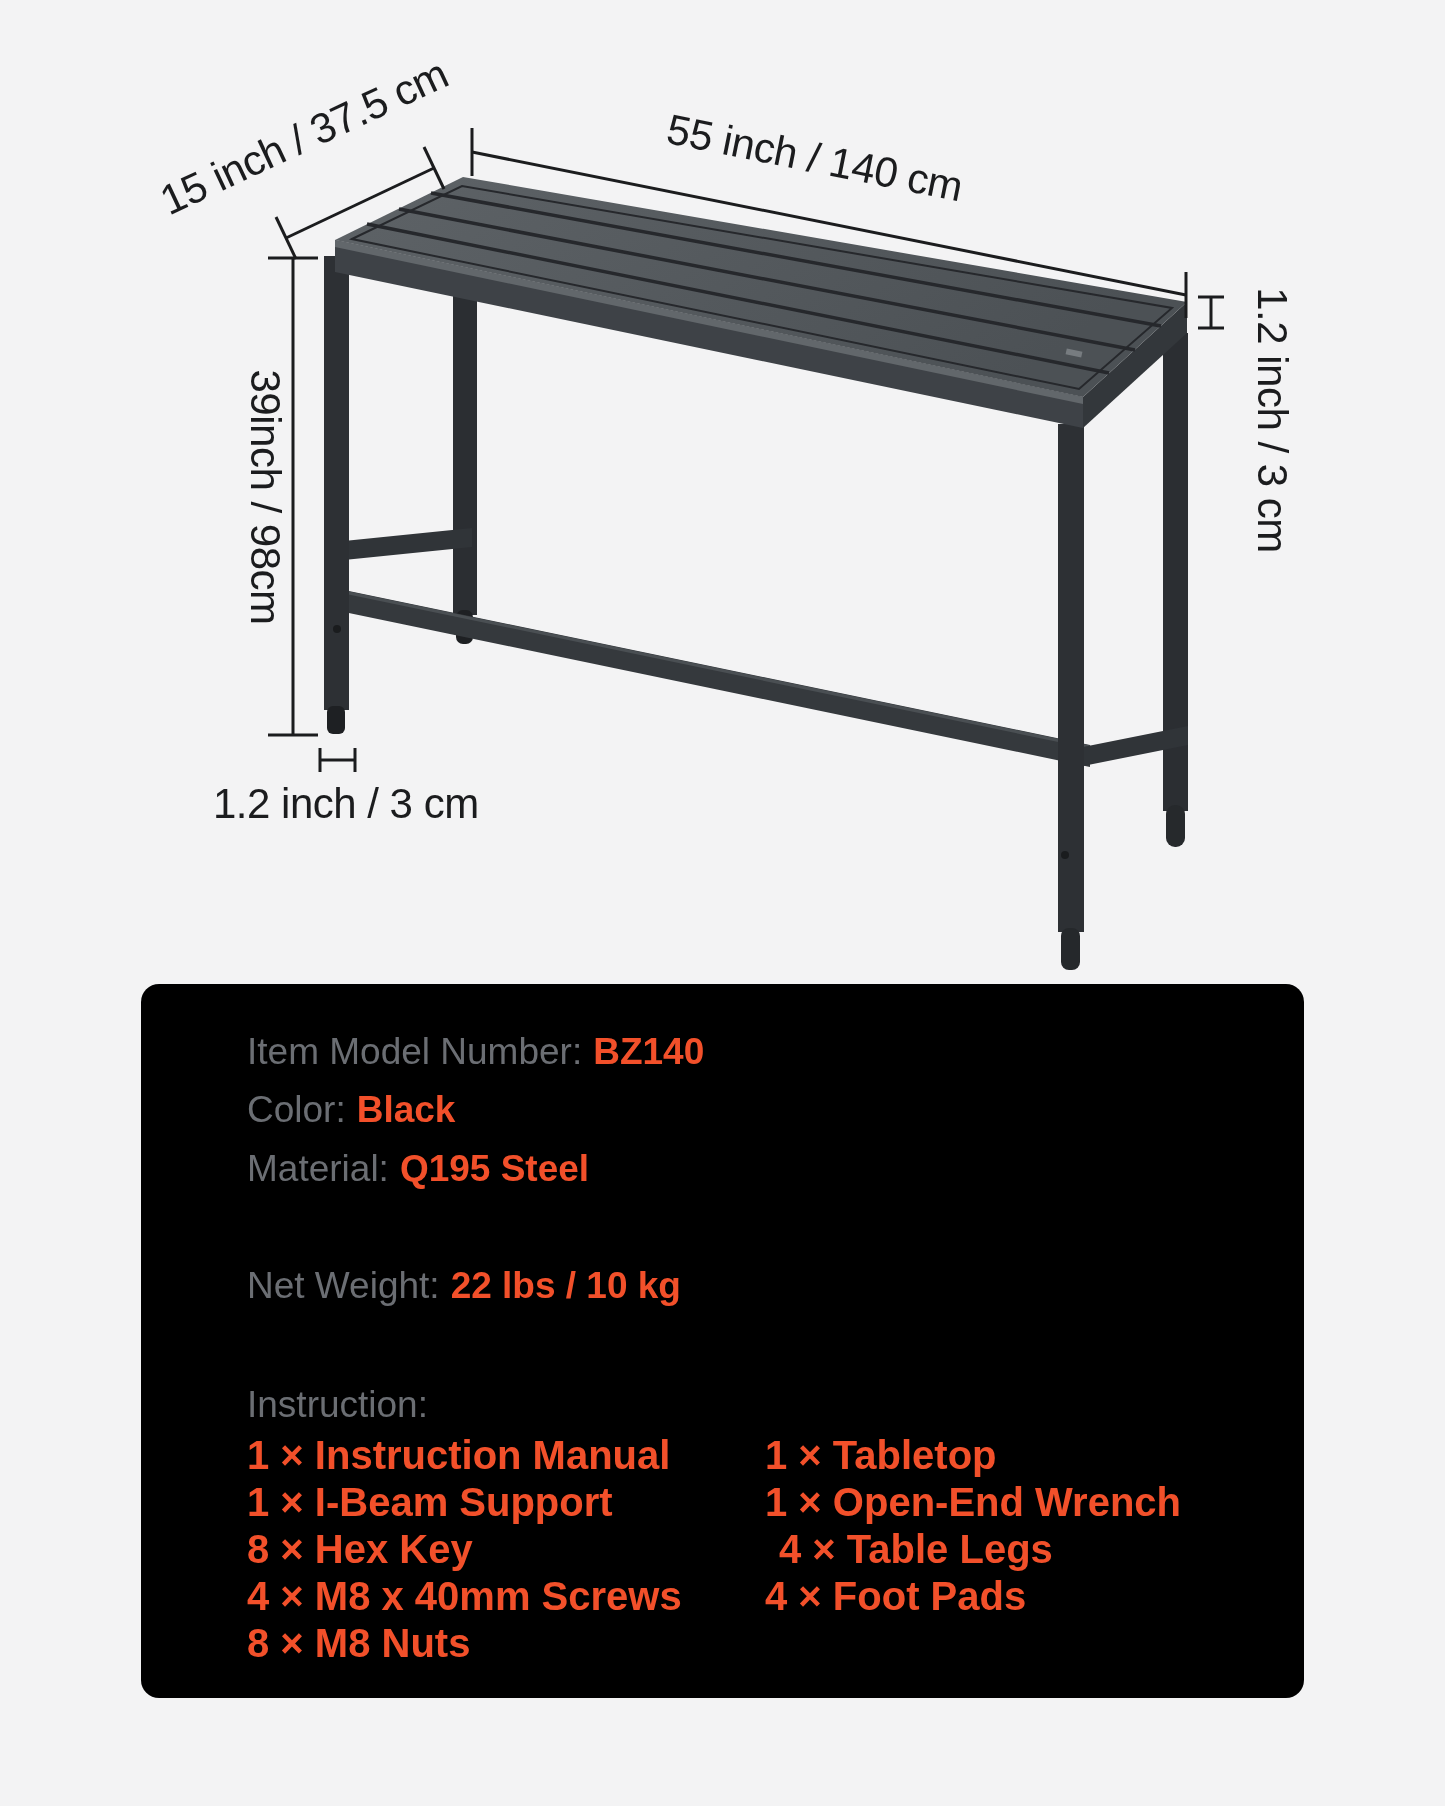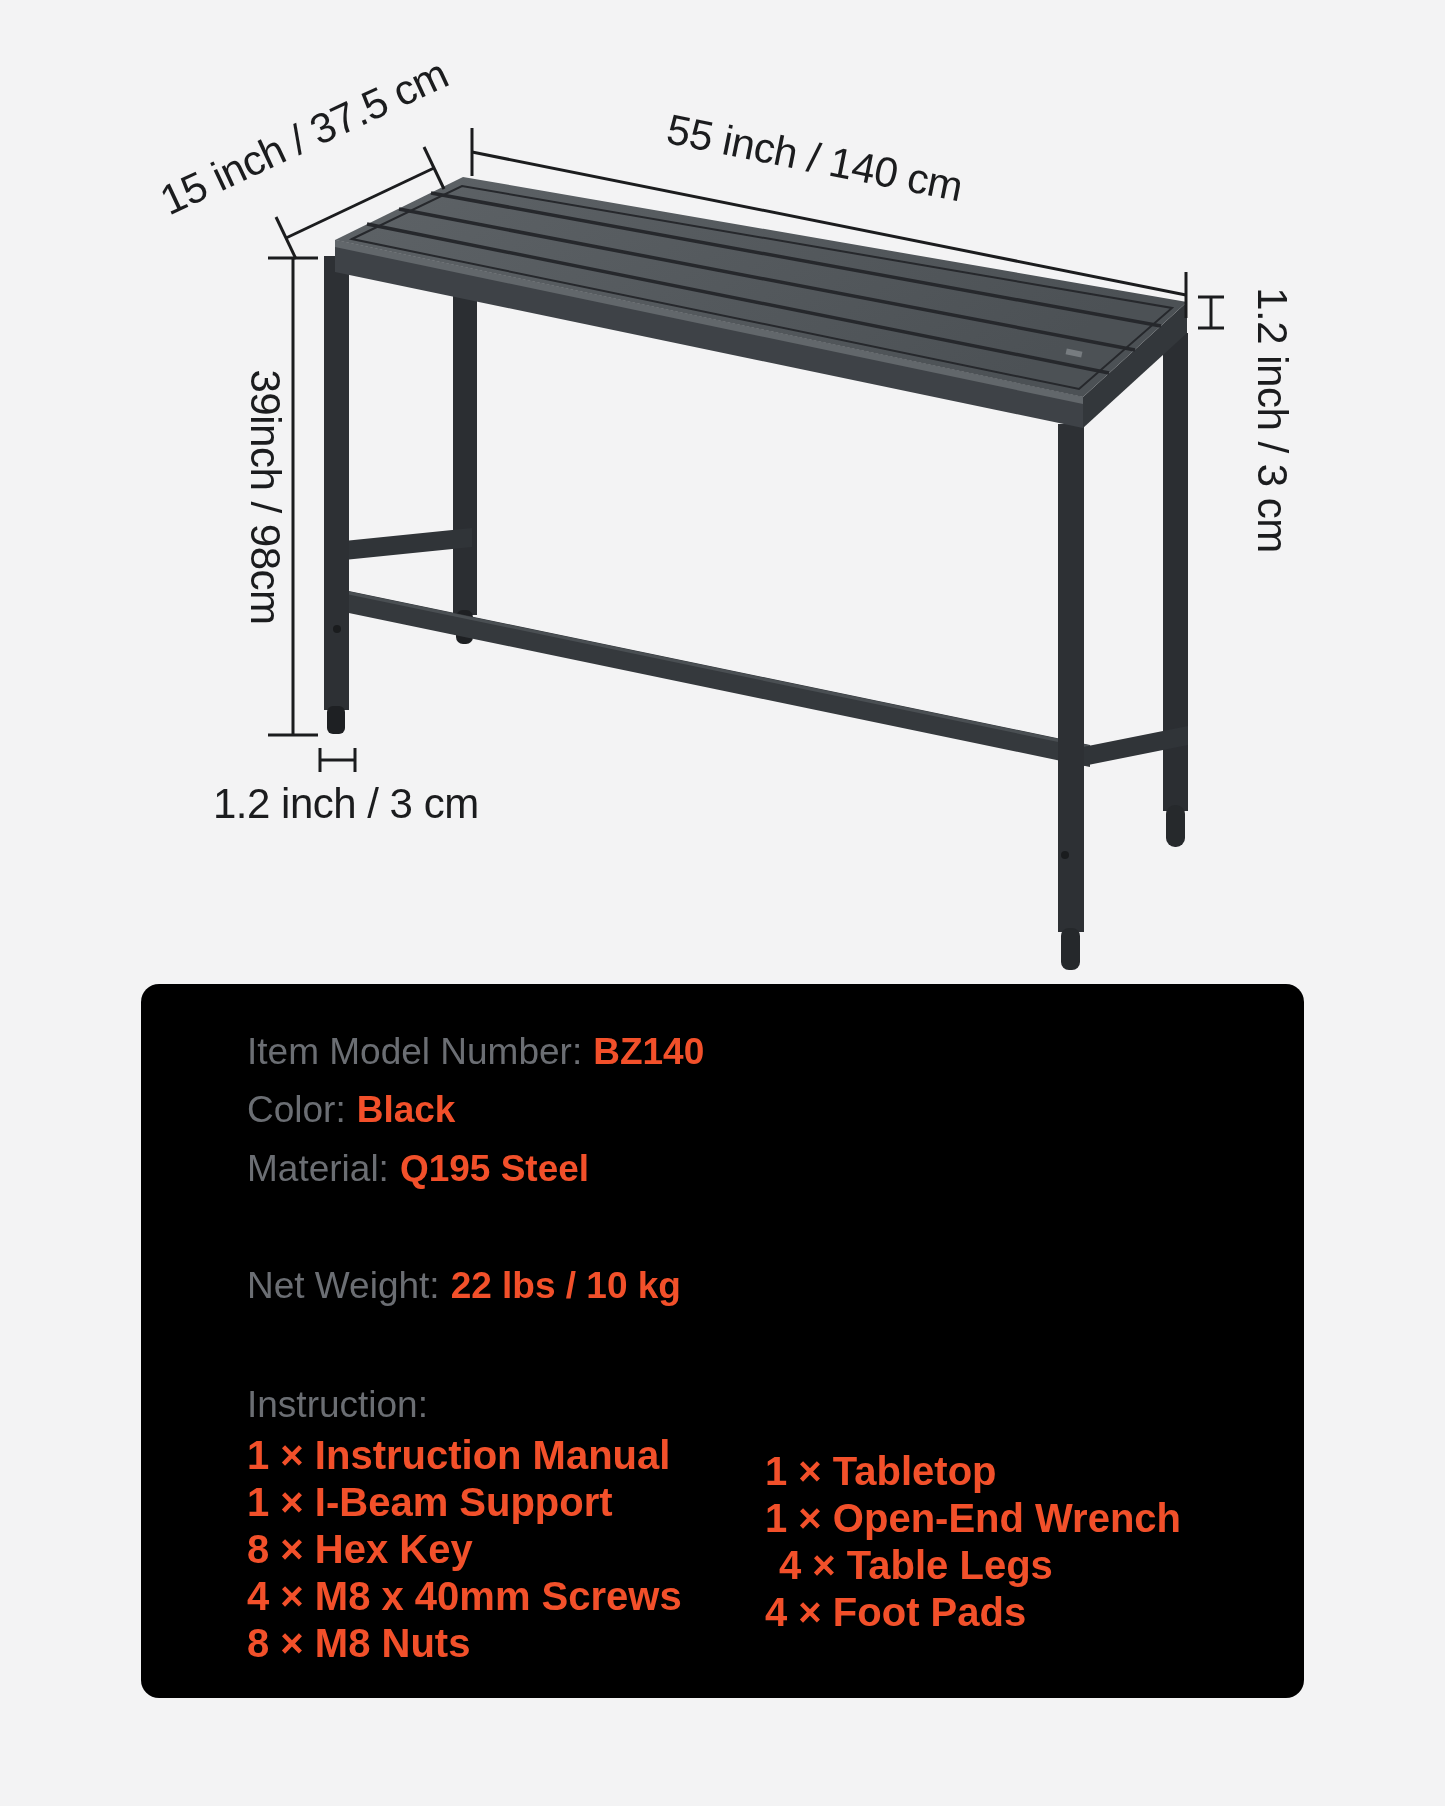--- a/index.html
+++ b/index.html
@@ -22,21 +22,21 @@
   #spec-panel{
     position:absolute;left:141px;top:984px;width:1163px;height:714px;
     background:#000000;border-radius:18px;
   }
   .spec-row{position:absolute;left:106px;white-space:nowrap;font-size:37px;line-height:1.1;}
   .spec-label{color:#6B6E73;}
   .spec-value{color:#F2502A;font-weight:bold;margin-left:11px;}
   .acc-header{position:absolute;left:106px;top:401px;font-size:37px;color:#6B6E73;line-height:1.1;}
   .acc-item{position:absolute;white-space:nowrap;font-size:40px;font-weight:bold;color:#F2502A;line-height:1.1;}
   .acc-col1{left:106px;}
-  .acc-col2{left:624px;margin-top:16px;}
+  .acc-col2{left:624px;}
 </style>
 </head>
 <body>
 
 <div id="stage">
 
   <svg id="diagram-svg" width="1445" height="990" viewBox="0 0 1445 990">
     <defs>
       <linearGradient id="topGrad" x1="0" y1="0" x2="1" y2="0.35">
         <stop offset="0" stop-color="#5E6367"></stop>

